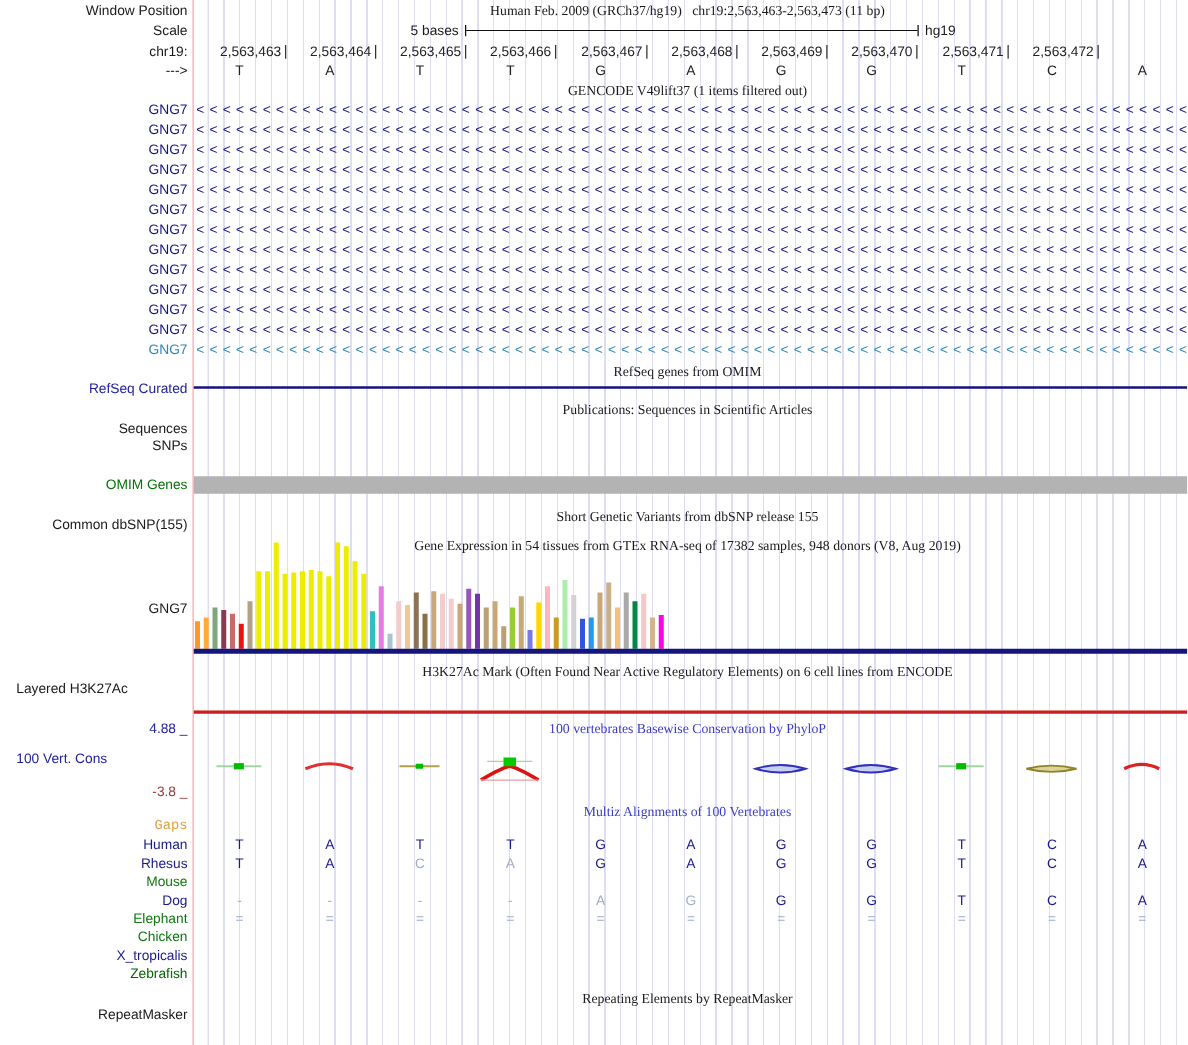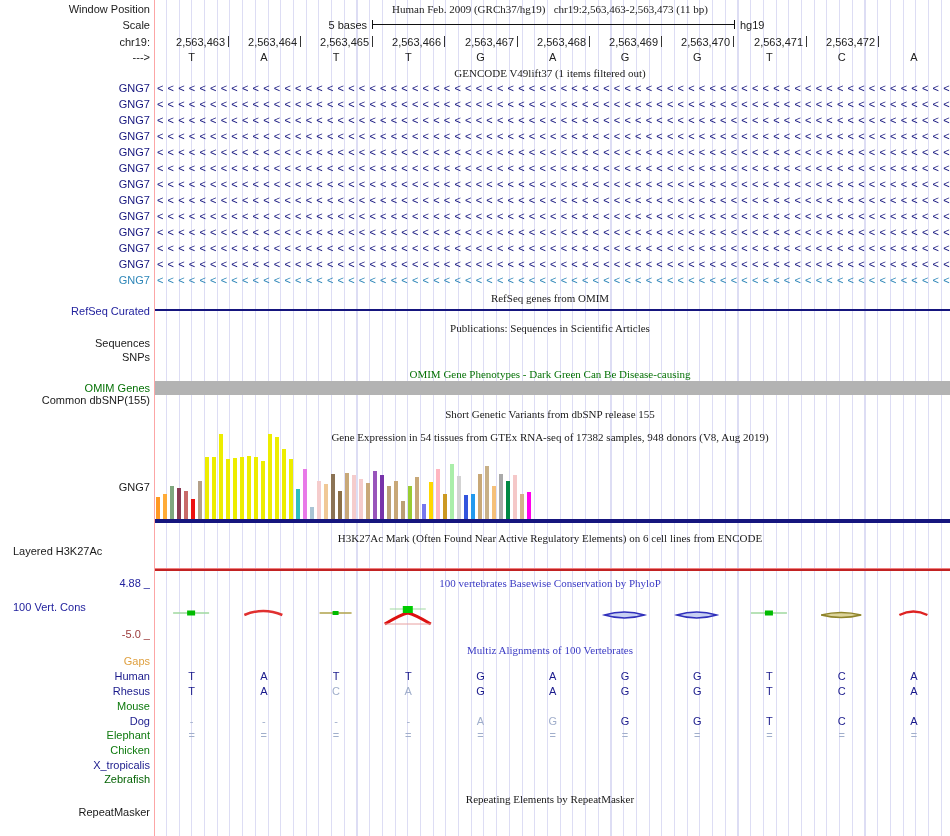--- a/index.html
+++ b/index.html
@@ -115,26 +115,25 @@
     </div>
 
   <div class="ctitle black" style="top:292px">RefSeq genes from OMIM</div>
   <div class="rlabel navy" style="top:305px">RefSeq Curated</div>
   <div class="hline" style="top:309px;height:2px;background:#15157E"></div>
 
   <div class="ctitle black" style="top:322px">Publications: Sequences in Scientific Articles</div>
   <div class="rlabel black" style="top:337px">Sequences</div>
   <div class="rlabel black" style="top:351px">SNPs</div>
 
-  <div class="ctitle green" style="top:368px">OMIM Gene Phenotypes - Dark Green Can Be Disease-causing</div>
   <div class="rlabel green" style="top:382px">OMIM Genes</div>
   <div class="omimbar"></div>
 
   <div class="ctitle black" style="top:408px">Short Genetic Variants from dbSNP release 155</div>
-  <div class="rlabel black" style="top:394px">Common dbSNP(155)</div>
+  <div class="rlabel black" style="top:414px">Common dbSNP(155)</div>
 
   <div class="ctitle black" style="top:431px">Gene Expression in 54 tissues from GTEx RNA-seq of 17382 samples, 948 donors (V8, Aug 2019)</div>
   <div class="rlabel black" style="top:481px">GNG7</div>
   <div id="gtex-bars">
       <div class="bar" style="left: 156px; top: 497px; height: 22px; background: rgb(255, 152, 34);"></div>
       <div class="bar" style="left: 163px; top: 494px; height: 25px; background: rgb(255, 171, 56);"></div>
       <div class="bar" style="left: 170px; top: 486px; height: 33px; background: rgb(127, 167, 127);"></div>
       <div class="bar" style="left: 177px; top: 488px; height: 31px; background: rgb(139, 58, 82);"></div>
       <div class="bar" style="left: 184px; top: 491px; height: 28px; background: rgb(201, 106, 106);"></div>
       <div class="bar" style="left: 191px; top: 499px; height: 20px; background: rgb(238, 17, 17);"></div>
@@ -189,42 +188,42 @@
     </div>
   <div class="hline" style="top:519px;height:4px;background:#15157E"></div>
 
   <div class="ctitle black" style="top:532px">H3K27Ac Mark (Often Found Near Active Regulatory Elements) on 6 cell lines from ENCODE</div>
   <div class="llabel black" style="top:545px">Layered H3K27Ac</div>
   <div class="hline" style="top:568px;height:3px;background:linear-gradient(#F08080 0,#F08080 1px,#C22222 1px,#C22222 3px)"></div>
 
   <div class="rlabel navy" style="top:577px">4.88 _</div>
   <div class="ctitle blue" style="top:577px">100 vertebrates Basewise Conservation by PhyloP</div>
   <div class="llabel navy" style="top:601px">100 Vert. Cons</div>
-  <div class="rlabel maroon" style="top:628px">-5.0 _</div>
+  <div class="rlabel maroon" style="top:628px">-3.8 _</div>
   <svg id="cons-svg" width="795" height="34" style="position:absolute;left:155px;top:598px">
       <line x1="18.113636363636367" y1="15" x2="54.11363636363637" y2="15" stroke="#9FD89F" stroke-width="1.5"></line>
       <rect x="32.11363636363637" y="12.5" width="8" height="5" fill="#00BB00"></rect>
       <path d="M 89.3409090909091 17 Q 108.3409090909091 9 127.3409090909091 17" stroke="#E03030" stroke-width="2.5" fill="none"></path>
       <line x1="164.56818181818184" y1="15" x2="196.56818181818184" y2="15" stroke="#AFA24A" stroke-width="1.5"></line>
       <rect x="177.56818181818184" y="13" width="6" height="4" fill="#00BB00"></rect>
       <line x1="234.79545454545456" y1="11" x2="270.79545454545456" y2="11" stroke="#9FD89F" stroke-width="1"></line>
       <path d="M 229.79545454545456 26 Q 246.79545454545456 16 252.79545454545456 15 Q 258.79545454545456 16 275.79545454545456 26" stroke="#DD1111" stroke-width="3" fill="none"></path>
       <line x1="229.79545454545456" y1="26" x2="275.79545454545456" y2="26" stroke="#E8A0A0" stroke-width="1"></line>
       <rect x="247.79545454545456" y="8" width="10" height="7" fill="#00CC00"></rect>
       <path d="M 449.47727272727275 17 Q 469.47727272727275 11 489.47727272727275 17 Q 469.47727272727275 23 449.47727272727275 17 Z" stroke="#3030BB" stroke-width="1.5" fill="#C8D0F2"></path>
       <path d="M 521.7045454545455 17 Q 541.7045454545455 11 561.7045454545455 17 Q 541.7045454545455 23 521.7045454545455 17 Z" stroke="#3030BB" stroke-width="1.5" fill="#C8D0F2"></path>
       <line x1="595.9318181818182" y1="15" x2="631.9318181818182" y2="15" stroke="#9FD89F" stroke-width="1.5"></line>
       <rect x="609.9318181818182" y="12.5" width="8" height="5" fill="#00BB00"></rect>
       <path d="M 666.159090909091 17 Q 686.159090909091 12 706.159090909091 17 Q 686.159090909091 22 666.159090909091 17 Z" stroke="#8F842A" stroke-width="1.5" fill="#DCD49A"></path>
       <path d="M 744.3863636363637 17 Q 758.3863636363637 10 772.3863636363637 17" stroke="#DD2222" stroke-width="2.5" fill="none"></path>
     </svg>
 
   <div class="ctitle blue" style="top:644px">Multiz Alignments of 100 Vertebrates</div>
   <div id="multiz-rows">
-      <div class="rlabel" style="top: 655px; color: rgb(223, 160, 64);">Gaps</div>
+      <div class="rlabel" style="top: 655px; color: rgb(223, 160, 64); font-family: Liberation Mono, monospace;">Gaps</div>
       <div class="rlabel" style="top: 670px; color: rgb(26, 26, 140);">Human</div>
       <span class="mzcell" style="left: 180.614px; top: 670px; color: rgb(26, 26, 140);">T</span>
       <span class="mzcell" style="left: 252.841px; top: 670px; color: rgb(26, 26, 140);">A</span>
       <span class="mzcell" style="left: 325.068px; top: 670px; color: rgb(26, 26, 140);">T</span>
       <span class="mzcell" style="left: 397.295px; top: 670px; color: rgb(26, 26, 140);">T</span>
       <span class="mzcell" style="left: 469.523px; top: 670px; color: rgb(26, 26, 140);">G</span>
       <span class="mzcell" style="left: 541.75px; top: 670px; color: rgb(26, 26, 140);">A</span>
       <span class="mzcell" style="left: 613.977px; top: 670px; color: rgb(26, 26, 140);">G</span>
       <span class="mzcell" style="left: 686.205px; top: 670px; color: rgb(26, 26, 140);">G</span>
       <span class="mzcell" style="left: 758.432px; top: 670px; color: rgb(26, 26, 140);">T</span>

